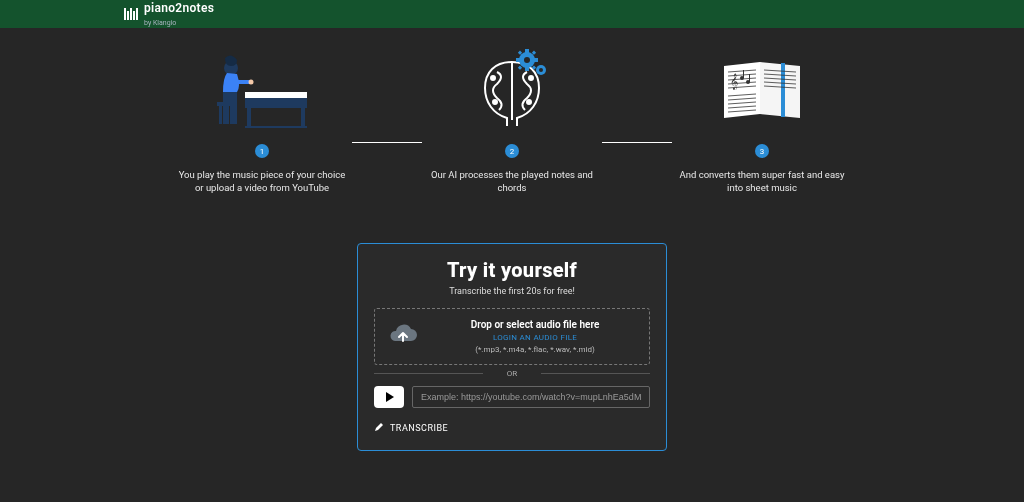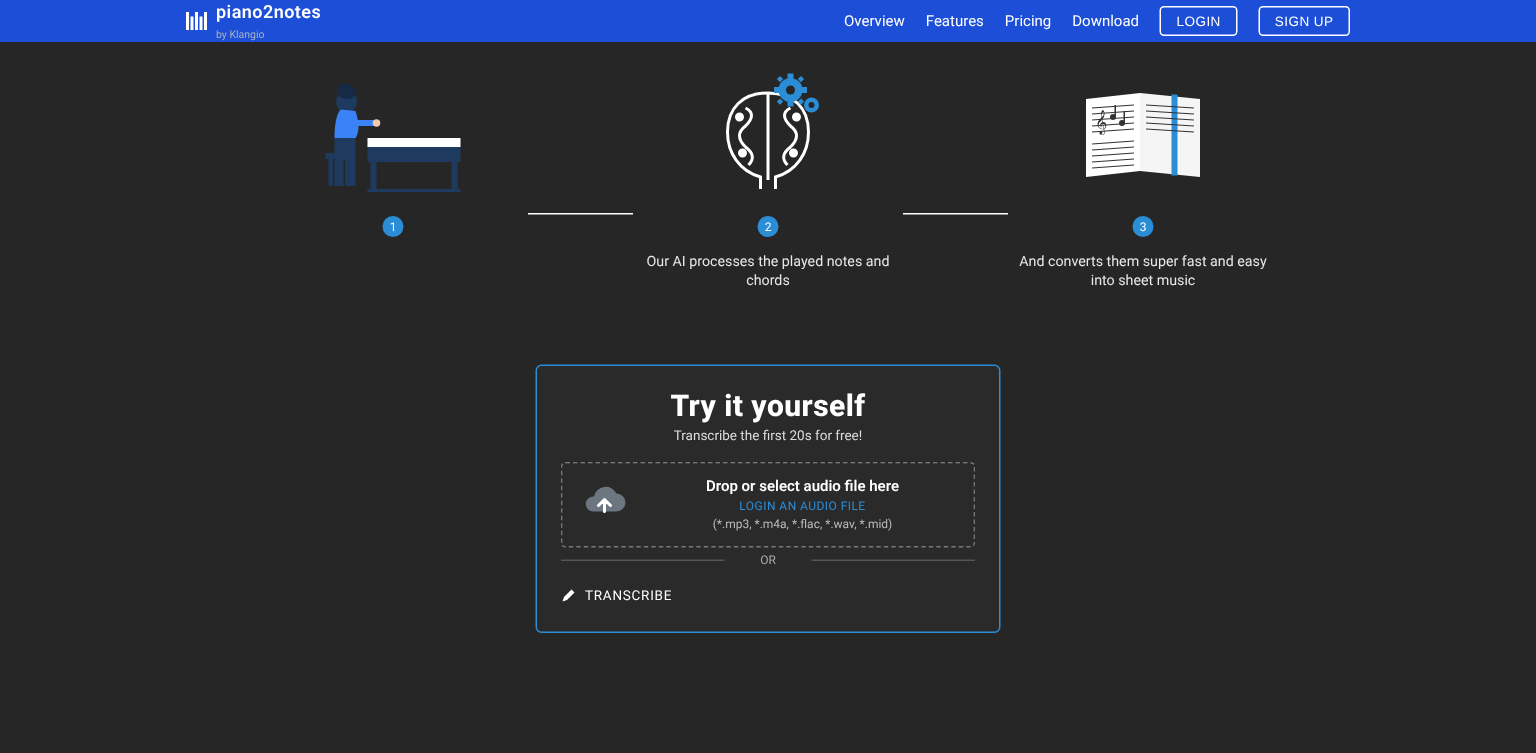--- a/index.html
+++ b/index.html
@@ -7,21 +7,21 @@
     background: #262626;
     color: #fff;
     font-family: -apple-system, BlinkMacSystemFont, "Segoe UI", Roboto, Arial, sans-serif;
     font-size: 12px;
     width: 1024px;
     height: 502px;
     overflow: hidden;
   }
   
   .header {
-    background: #1d4ed8;
+    background: #14532d;
     height: 28px;
     display: flex;
     align-items: center;
     padding: 0 0;
   }
   .header-inner {
     width: 776px;
     margin: 0 auto;
     display: flex;
     align-items: center;
@@ -228,28 +228,20 @@
         <span class="bar" style="height:9px"></span>
         <span class="bar" style="height:12px"></span>
         <span class="bar" style="height:9px"></span>
         <span class="bar" style="height:12px"></span>
       </span>
       <span class="brand-text">
         <span class="brand-title">piano2notes</span>
         <span class="brand-sub">by Klangio</span>
       </span>
     </div>
-    <div class="nav">
-      <a>Overview</a>
-      <a>Features</a>
-      <a>Pricing</a>
-      <a>Download</a>
-      <button class="btn">LOGIN</button>
-      <button class="btn">SIGN UP</button>
-    </div>
   </div>
 </div>
 
 <div class="steps">
 
   <div class="step">
     <div class="step-illus">
       <svg width="110" height="86" viewBox="0 0 110 86">
 
         <rect x="10" y="54" width="18" height="4" fill="#1e3a5f"></rect>
@@ -266,20 +258,21 @@
         <path d="M18 10 Q24 4 30 12 Q30 18 24 18 Q18 18 18 10" fill="#152b45"></path>
         <path d="M20 25 Q16 30 16 44 L30 44 Q34 38 30 26 Z" fill="#3b82f6"></path>
         <rect x="28" y="32" width="16" height="4" rx="2" fill="#3b82f6"></rect>
         <circle cx="44" cy="34" r="2.5" fill="#f4c9a8"></circle>
         <rect x="16" y="44" width="14" height="12" fill="#1e3a5f"></rect>
         <rect x="16" y="56" width="6" height="20" fill="#1e3a5f"></rect>
         <rect x="24" y="56" width="6" height="20" fill="#1e3a5f"></rect>
       </svg>
     </div>
     <div class="badge">1</div>
+    <div class="step-text">You play the music piece of your choice or upload a video from YouTube</div>
   </div>
 
   <div class="connector"></div>
 
   <div class="step">
     <div class="step-illus">
       <svg width="90" height="86" viewBox="0 0 90 86">
         <g stroke="#fff" stroke-width="2" fill="none">
           <path d="M45 14 C28 14 18 24 18 40 C18 54 26 66 40 70 L40 78"></path>
           <path d="M45 14 C62 14 72 24 72 40 C72 54 64 66 50 70 L50 78"></path>
@@ -371,20 +364,26 @@
         <div class="drop-formats">(*.mp3, *.m4a, *.flac, *.wav, *.mid)</div>
       </div>
     </div>
 
     <div class="or-row">
       <div class="line"></div>
       <span>OR</span>
       <div class="line"></div>
     </div>
 
+    <div class="yt-row">
+      <div class="yt-icon">
+          <div class="tri"></div>
+        </div>
+      <input class="yt-input" type="text" placeholder="Example: https://youtube.com/watch?v=mupLnhEa5dM" style="">
+    </div>
 
     <div class="transcribe">
       <span>
         <svg width="10" height="10" viewBox="0 0 10 10">
             <path d="M1 9 L2 6 L7 1 L9 3 L4 8 Z" fill="#fff"></path>
           </svg>
       </span>
       <span>TRANSCRIBE</span>
     </div>
   </div>

